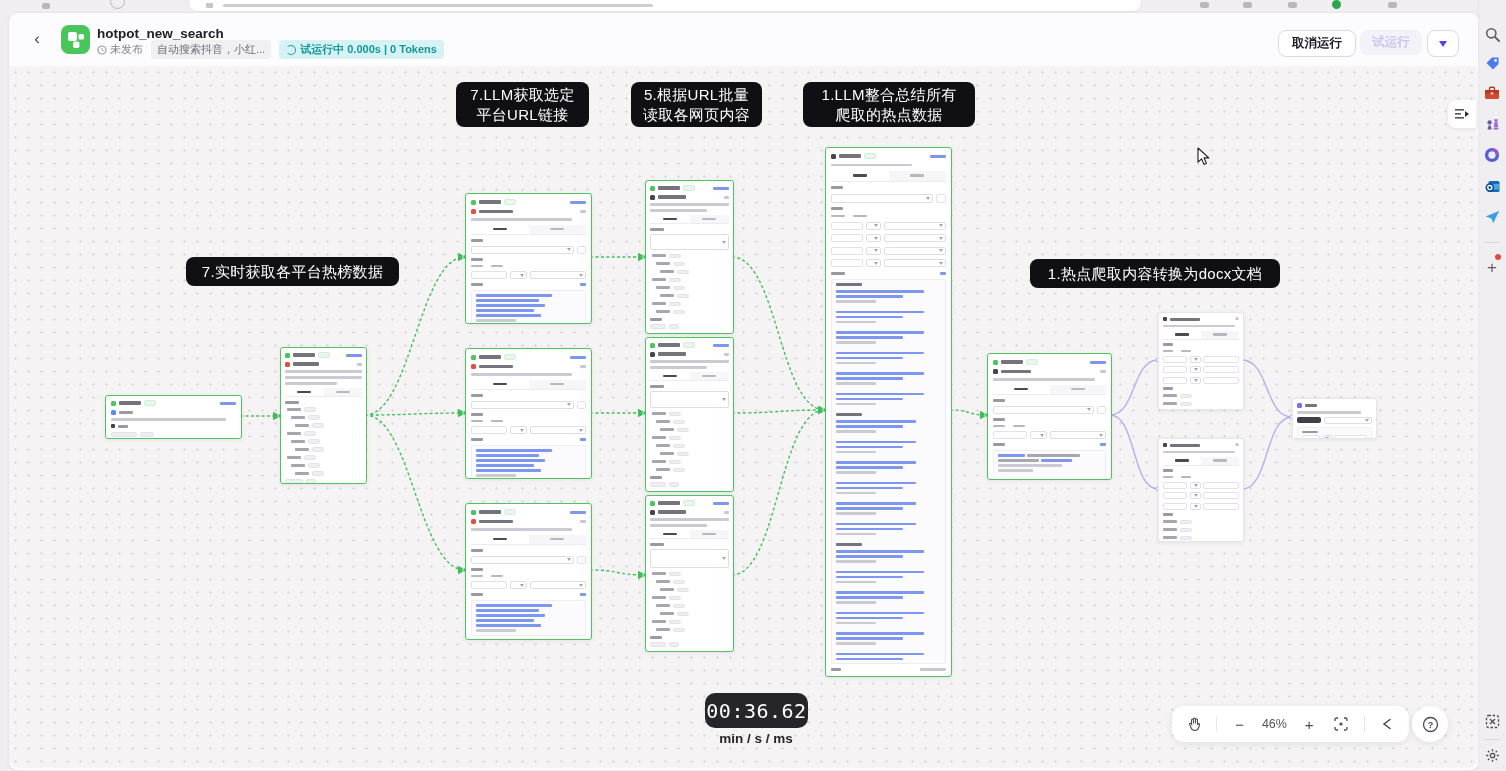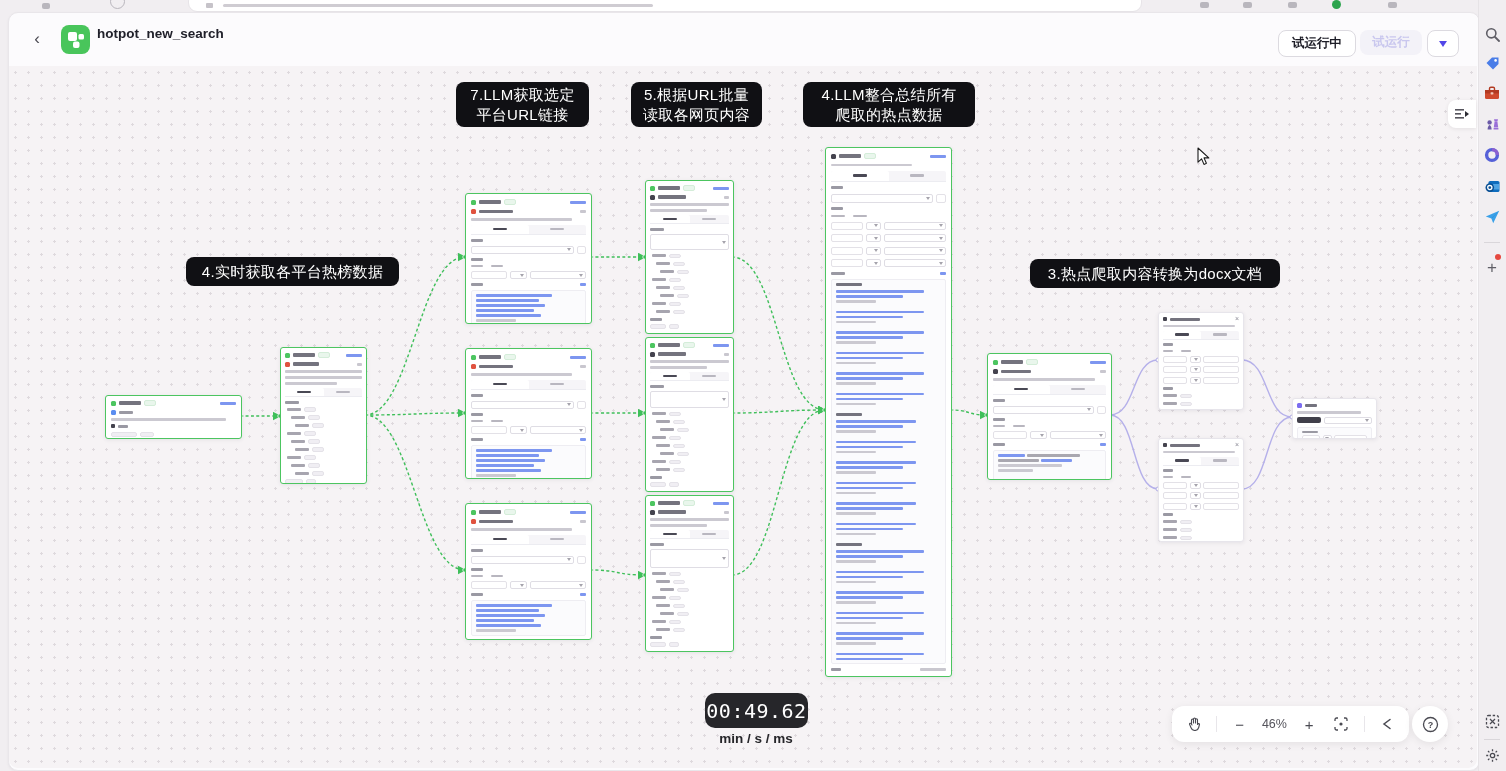--- a/index.html
+++ b/index.html
@@ -66,21 +66,35 @@
 
   <div class="abs" id="back-btn">‹</div>
   <div class="abs" id="app-icon">
     <svg width="29" height="29" viewBox="0 0 29 29">
       <rect x="7" y="7" width="9" height="9" rx="2" fill="#fff"></rect>
       <rect x="17.5" y="9" width="5.5" height="5.5" rx="1.5" fill="#fff"></rect>
       <rect x="12" y="16.5" width="6.5" height="6.5" rx="2" fill="#fff"></rect>
     </svg>
   </div>
   <div class="abs" id="page-title">hotpot_new_search</div>
-  <div class="abs" id="cancel-btn">试运行中</div>
+  <div class="abs" id="meta-row">
+    <span class="meta-status">
+      <svg width="10" height="10" viewBox="0 0 10 10">
+          <circle cx="5" cy="5" r="4" fill="none" stroke="#9b9aa3" stroke-width="1.2"></circle>
+          <path d="M5 2.8 V5 L6.6 6" stroke="#9b9aa3" stroke-width="1" fill="none"></path>
+        </svg>
+      <span>未发布</span>
+    </span>
+    <span class="meta-chip">自动搜索抖音，小红...</span>
+    <span class="run-badge">
+      <span class="spinner"></span>
+      <span>试运行中 0.000s | 0 Tokens</span>
+    </span>
+  </div>
+  <div class="abs" id="cancel-btn">取消运行</div>
   <div class="abs" id="run-btn">试运行</div>
   <div class="abs" id="run-caret-btn">
       <span class="caret-down"></span>
     </div>
 
   <div class="abs" id="canvas"></div>
   <svg class="abs" id="edge-layer" width="1506" height="771" style="left:0;top:0;pointer-events:none;">
       <defs>
         <marker id="arrG" markerWidth="7" markerHeight="7" refX="5" refY="3" orient="auto">
           <path d="M0,0 L6,3 L0,6 Z" fill="#3fbf5a"></path>
@@ -973,41 +987,41 @@
               <div style="width: 9px; flex: 0 0 auto; height: 6px; border: 1px solid rgb(223, 221, 228); border-radius: 2px; background: rgb(255, 255, 255); display: flex; align-items: center; justify-content: flex-end; padding: 0px 2px; box-sizing: border-box;">
                 <div style="width: 0px; height: 0px; border-left: 2.5px solid transparent; border-right: 2.5px solid transparent; border-top: 3px solid rgb(165, 163, 172); flex: 0 0 auto;"></div>
               </div>
               <div style="flex: 1 1 0%; height: 6px; border: 1px solid rgb(227, 225, 231); border-radius: 2px; background: rgb(255, 255, 255); box-sizing: border-box;"></div>
             </div>
           </div>
         </div>
       </div>
     </div>
   <div class="abs" id="label-layer" style="left:0;top:0;width:0;height:0;">
-      <div class="step-label" style="left: 186px; top: 257px; width: 213px; height: 29px;">4.实时获取各平台热榜数据</div>
+      <div class="step-label" style="left: 186px; top: 257px; width: 213px; height: 29px;">7.实时获取各平台热榜数据</div>
       <div class="step-label" style="left: 456px; top: 82px; width: 133px; height: 45px;">7.LLM获取选定
 平台URL链接</div>
       <div class="step-label" style="left: 631px; top: 82px; width: 131px; height: 45px;">5.根据URL批量
 读取各网页内容</div>
-      <div class="step-label" style="left: 803px; top: 82px; width: 172px; height: 45px;">4.LLM整合总结所有
+      <div class="step-label" style="left: 803px; top: 82px; width: 172px; height: 45px;">1.LLM整合总结所有
 爬取的热点数据</div>
-      <div class="step-label" style="left: 1030px; top: 259px; width: 250px; height: 29px;">3.热点爬取内容转换为docx文档</div>
+      <div class="step-label" style="left: 1030px; top: 259px; width: 250px; height: 29px;">1.热点爬取内容转换为docx文档</div>
     </div>
 
   <div class="abs" id="panel-toggle">
     <svg width="14" height="12" viewBox="0 0 14 12">
       <rect x="0" y="1" width="9" height="1.6" fill="#55545c"></rect>
         <rect x="0" y="5" width="6" height="1.6" fill="#55545c"></rect>
         <rect x="0" y="9" width="9" height="1.6" fill="#55545c"></rect>
       <path d="M10 3 L14 6 L10 9 Z" fill="#2b2b33"></path>
     </svg>
   </div>
 
   <div class="abs" id="timer-box">
-      <span>00:49.62</span>
+      <span>00:36.62</span>
     </div>
   <div class="abs" id="timer-unit">min / s / ms</div>
 
   <div class="abs" id="zoom-pill">
     <span class="pill-btn">
       <svg width="13" height="14" viewBox="0 0 13 14">
           <path d="M3.5 7 V3 a1 1 0 0 1 2 0 V6 M5.5 6 V2 a1 1 0 0 1 2 0 V6 M7.5 6 V2.8 a1 1 0 0 1 2 0 V7.5 M9.5 7.5 c.4-1 1.8-1.2 2-.2 l-.8 3.2 c-.5 2-1.8 3-3.8 3 -2.4 0-3.4-1.3-4-3 L1.6 7.4 c-.4-1 1-1.6 1.6-.7 l.8 1.3" fill="none" stroke="#4a4a52" stroke-width="1.1" stroke-linecap="round" stroke-linejoin="round"></path>
         </svg>
     </span>
     <span class="pill-div"></span>

